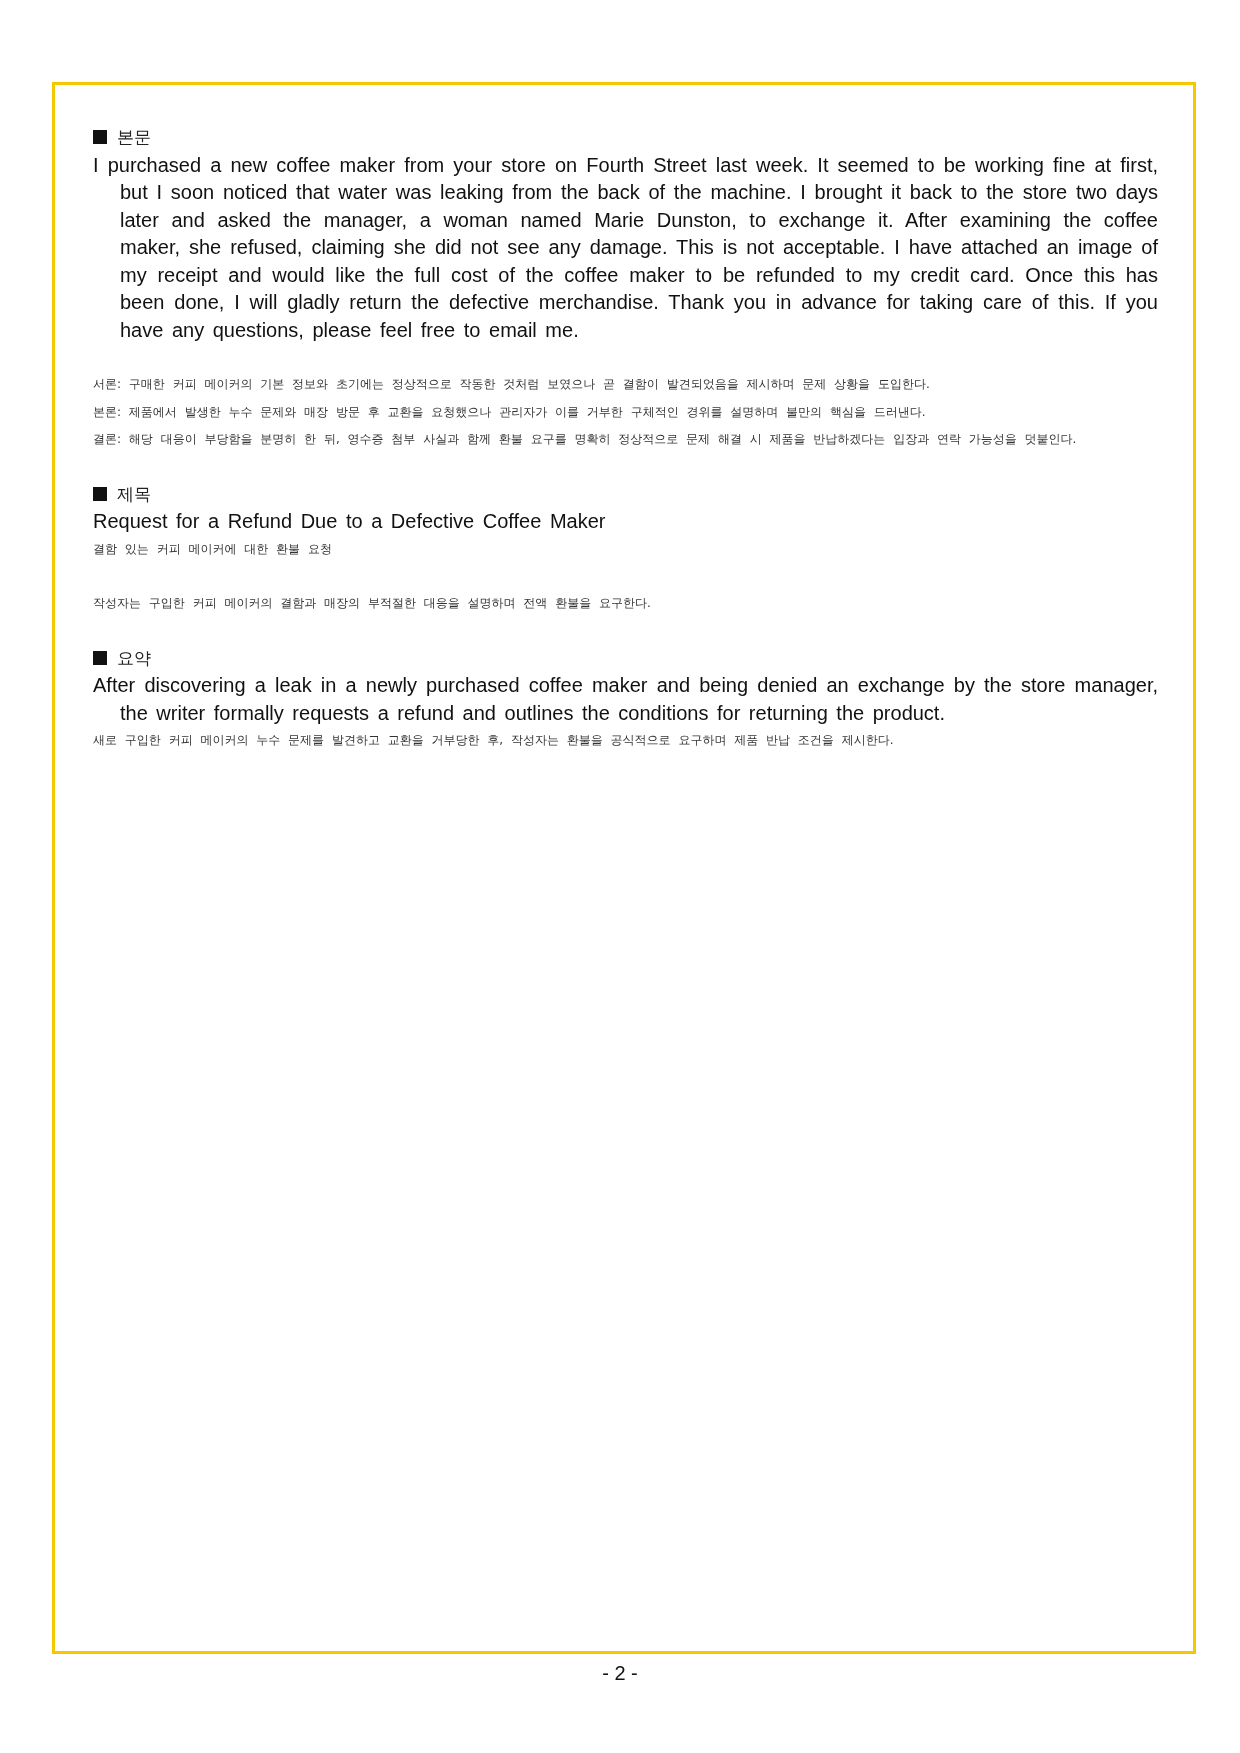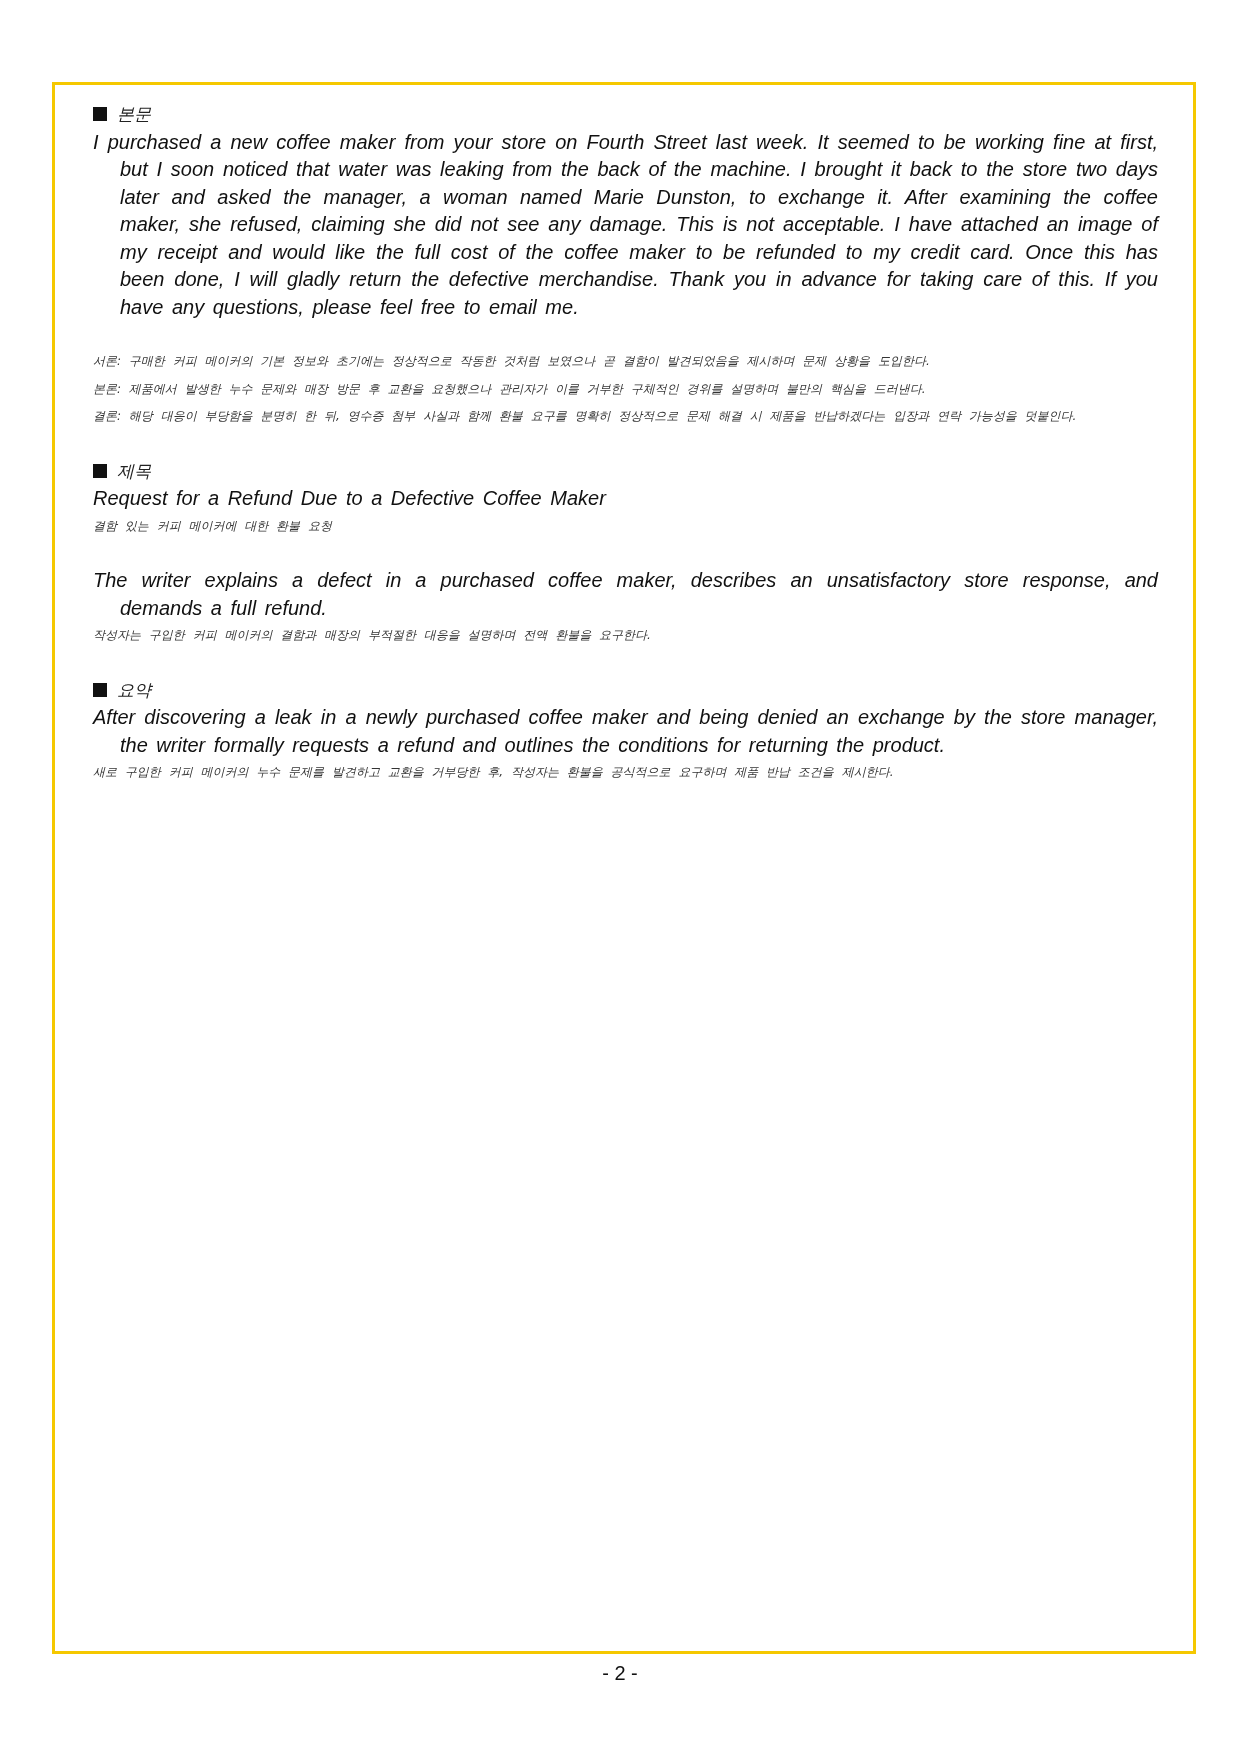--- a/index.html
+++ b/index.html
@@ -1,20 +1,20 @@
 <!DOCTYPE html>
 <html><head>
 <meta charset="utf-8">
 <style>
   html, body { margin: 0; padding: 0; background: #ffffff; }
   body { width: 1240px; height: 1753px; position: relative; overflow: hidden;
          font-family: "DejaVu Sans", "Liberation Sans", sans-serif; color: #111; }
   .frame { position: absolute; left: 52px; top: 82px; width: 1138px; height: 1566px;
            border: 3px solid #F5C800; box-sizing: content-box; }
-  .content { position: absolute; left: 93px; top: 101px; width: 1065px; font-style: italic; }
+  .content { position: absolute; left: 93px; top: 124px; width: 1065px; }
   .section { margin-bottom: 27px; }
   .heading { font-size: 17px; line-height: 27.5px; color: #222; }
   .heading .sq { display: inline-block; width: 14px; height: 14px; background: #111;
                  margin-right: 10px; vertical-align: -1px; }
   .en { font-family: "Liberation Sans", "DejaVu Sans", sans-serif; font-size: 20px; line-height: 27.5px;
         text-align: justify; word-spacing: 3px; }
   .ko { font-size: 12px; line-height: 27.5px; color: #333; text-align: justify; word-spacing: 4px; }
   .hang { padding-left: 27px; text-indent: -27px; }
   .page-num { position: absolute; top: 1662px; left: 0; width: 1240px; text-align: center;
               font-family: "Liberation Sans", sans-serif; font-size: 20px; color: #111; }
@@ -42,21 +42,20 @@
   <div class="section">
     <div class="heading">
       <span class="sq"></span><span>제목</span>
     </div>
     <div class="en hang">Request for a Refund Due to a Defective Coffee Maker</div>
     <div class="ko hang">결함 있는 커피 메이커에 대한 환불 요청</div>
   </div>
 
 
   <div class="section">
-    <div class="en hang">The writer explains a defect in a purchased coffee maker, describes an unsatisfactory store response, and demands a full refund.</div>
     <div class="ko hang">작성자는 구입한 커피 메이커의 결함과 매장의 부적절한 대응을 설명하며 전액 환불을 요구한다.</div>
   </div>
 
   <div class="section">
     <div class="heading">
       <span class="sq"></span><span>요약</span>
     </div>
     <div class="en hang">After discovering a leak in a newly purchased coffee maker and being denied an exchange by the store manager, the writer formally requests a refund and outlines the conditions for returning the product.</div>
     <div class="ko hang">새로 구입한 커피 메이커의 누수 문제를 발견하고 교환을 거부당한 후, 작성자는 환불을 공식적으로 요구하며 제품 반납 조건을 제시한다.</div>
   </div>

